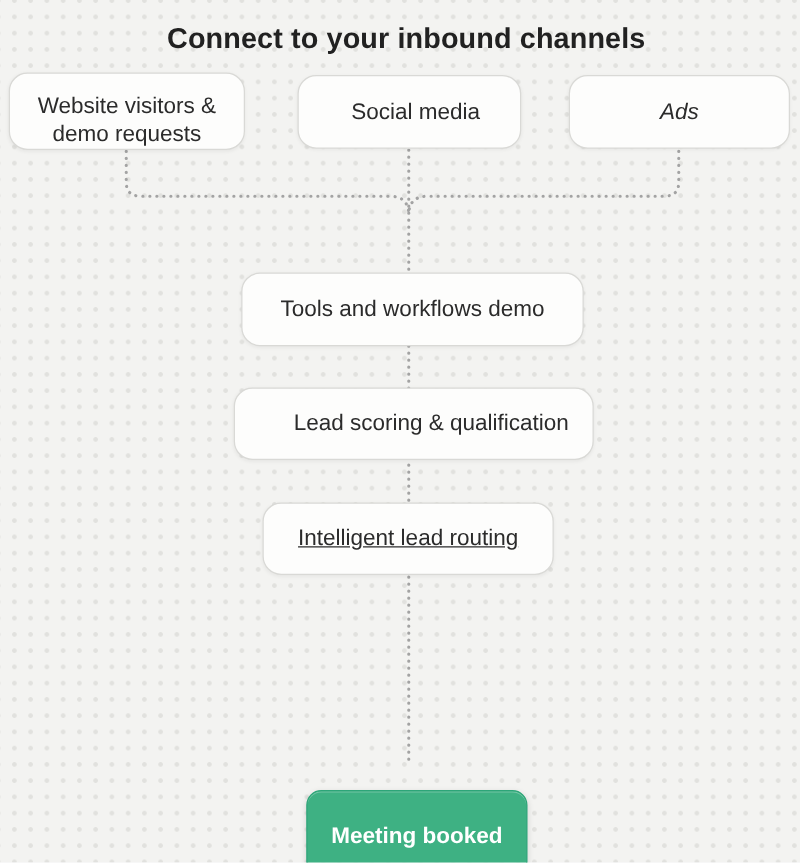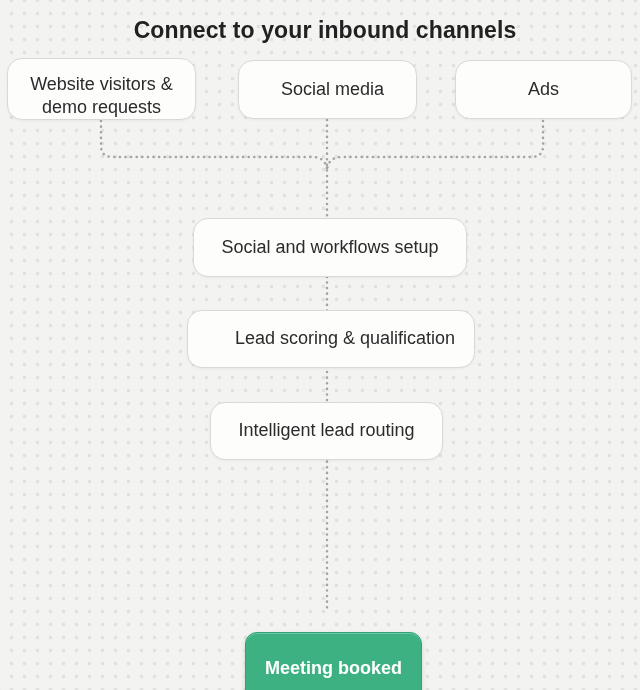--- a/index.html
+++ b/index.html
@@ -45,24 +45,24 @@
     border: 1.5px solid #d9d9d6;
     border-radius: 15px;
     color: #2b2b2b;
     font-size: 18px;
     line-height: 1.28;
     box-shadow: 0 1px 3px rgba(0,0,0,0.05);
     cursor: default;
   }
   .node-channel-1 { left: 7px;   top: 58px;  width: 189px; height: 62px; align-items: flex-end; }
   .node-channel-2 { left: 238px; top: 60px;  width: 179px; height: 59px; padding-left: 10px; }
-  .node-channel-3 { left: 455px; top: 60px;  width: 177px; height: 59px; }
+  .node-channel-3 { left: 455px; top: 60px;  width: 177px; height: 59px; font-style: italic; }
   .node-step-1    { left: 193px; top: 218px; width: 274px; height: 59px; }
   .node-step-2    { left: 187px; top: 310px; width: 288px; height: 58px; padding-left: 28px; }
-  .node-step-3    { left: 210px; top: 402px; width: 233px; height: 58px; }
+  .node-step-3    { left: 210px; top: 402px; width: 233px; height: 58px; text-decoration: underline; }
   .node-step-4    { left: 188px; top: 493px; width: 275px; height: 60px; }
   .node-result {
     left: 245px; top: 612px; width: 177px; height: 73px;
     background: #3eb183;
     border: 1.5px solid #2da578;
     border-radius: 12px;
     color: #ffffff;
     font-weight: 700;
     box-shadow: inset 0 1px 0 rgba(255,255,255,0.28), 0 2px 5px rgba(0,0,0,0.13);
     margin-top: 20px;
@@ -92,21 +92,21 @@
 
   <div class="node node-channel-2">
     <span class="node-label">Social media</span>
   </div>
 
   <div class="node node-channel-3">
     <span class="node-label">Ads</span>
   </div>
 
   <div class="node node-step-1">
-    <span class="node-label">Social and workflows setup</span>
+    <span class="node-label">Tools and workflows demo</span>
   </div>
 
   <div class="node node-step-2">
     <span class="node-label">Lead scoring &amp; qualification</span>
   </div>
 
   <div class="node node-step-3">
     <span class="node-label">Intelligent lead routing</span>
   </div>
 

